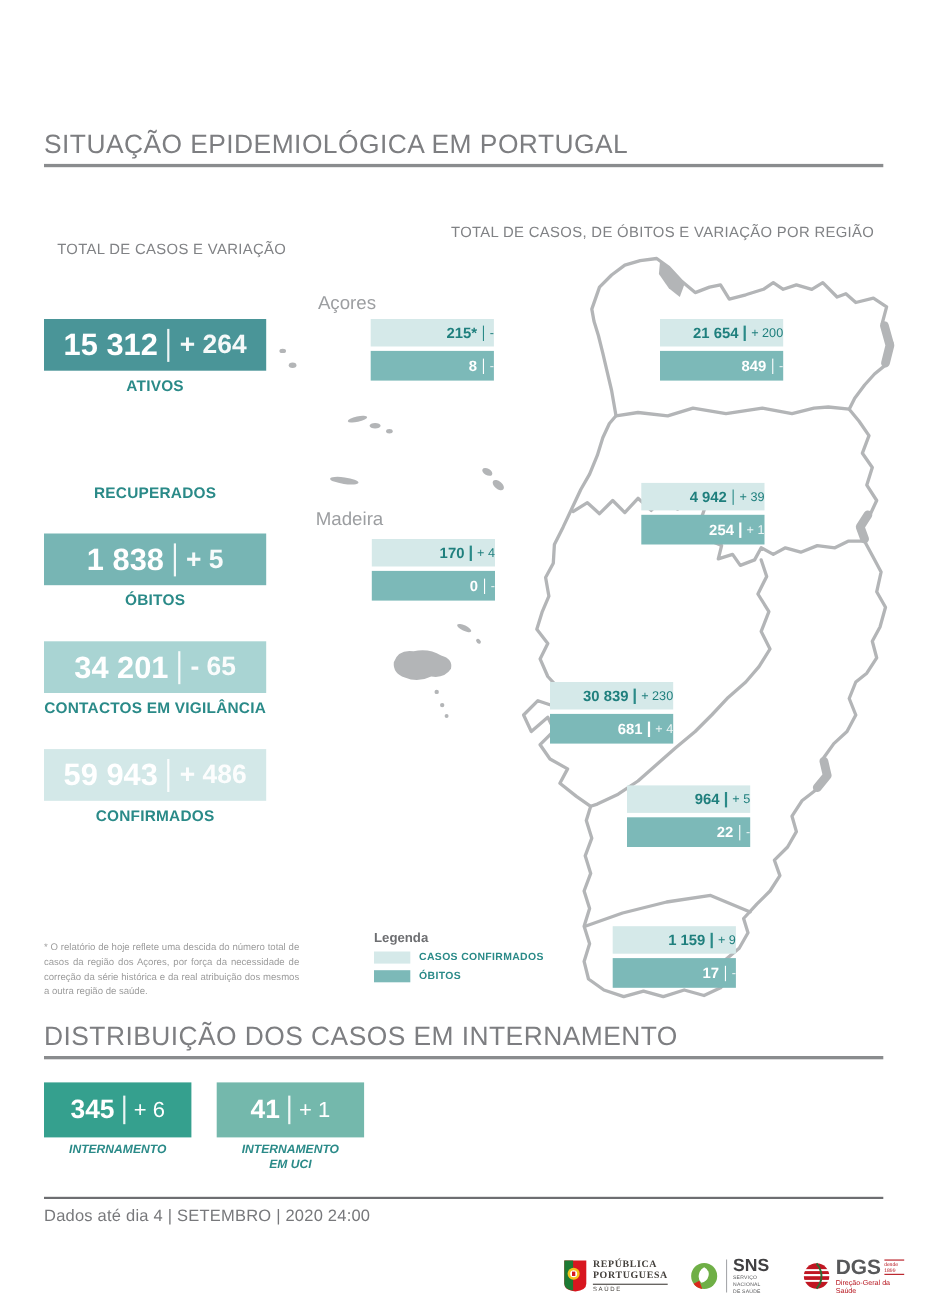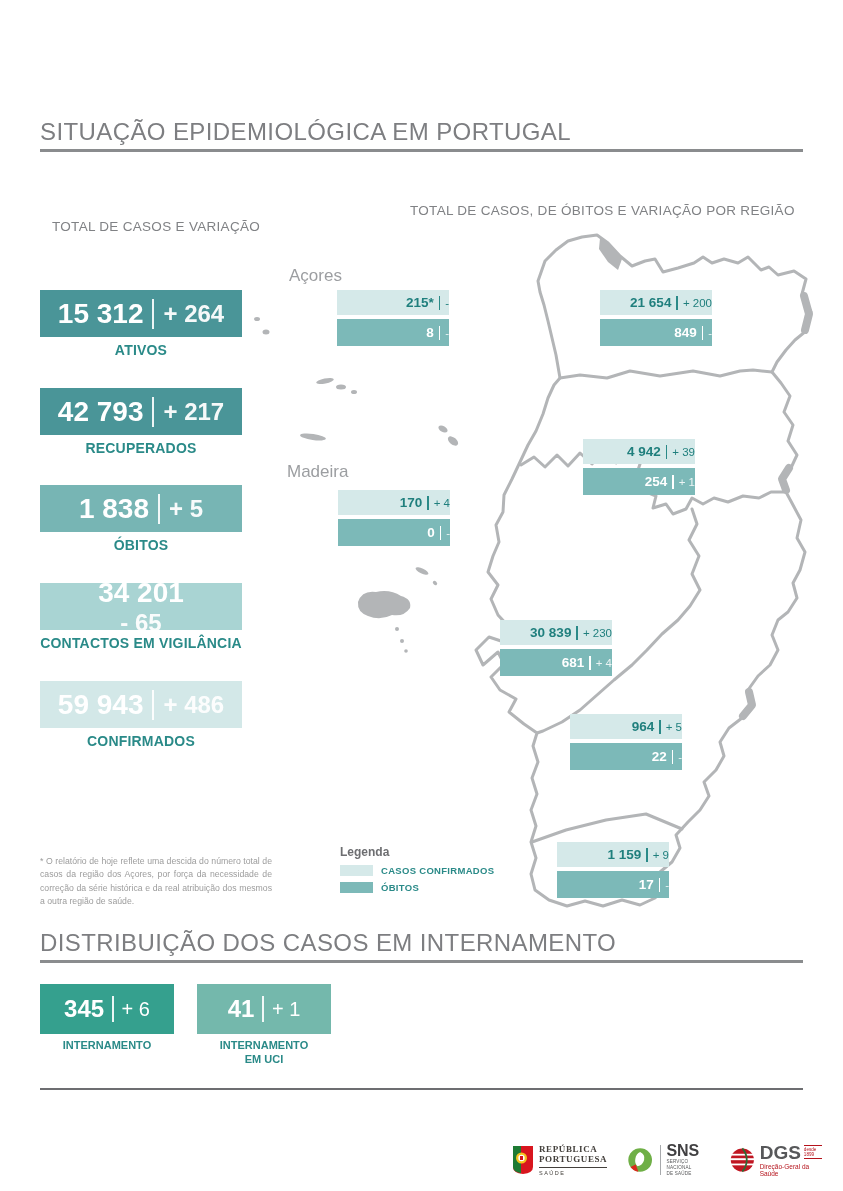--- a/index.html
+++ b/index.html
@@ -63,21 +63,21 @@
 
   
   .h-box { position:absolute; top:984px; width:134px; height:50px;
     display:flex; align-items:center; justify-content:center; color:#fff; }
   .h-box .num { font-size:24px; font-weight:700; }
   .h-box .vbar { width:1.5px; height:26px; background:rgba(255,255,255,.9); margin:0 8px; }
   .h-box .var { font-size:20px; font-weight:400; }
   .h-box.green { background:#35a08e; }
   .h-box.green-light { background:#74b8ac; }
   .h-label { position:absolute; top:1038px; width:134px; display:flex; flex-direction:column; align-items:center;
-    color:#2a8a88; font-size:11px; font-weight:700; line-height:1.3; white-space:nowrap; }
+    color:#2a8a88; font-size:11px; font-weight:700; line-height:1.3; white-space:nowrap;font-style:italic; }
 
   
   .footer-rule { position:absolute; left:40px; top:1088px; width:763px; height:2px; background:#6d6e71; }
   .footer-note { position:absolute; left:40px; top:1097px; color:#77787b; font-size:15px; letter-spacing:.2px; }
 
   
   .logos { position:absolute; left:512px; top:1133px; width:310px; height:54px;
     display:flex; align-items:center; gap:20px; }
   .logo { display:flex; align-items:center; }
   .logo-rp-text { margin-left:5px; }
@@ -167,35 +167,30 @@
     </g>
   </svg>
 
   <div class="stat-box shade-dark" style="top:290px;">
     <span class="num">15 312</span>
     <span class="vbar"></span>
     <span class="var">+ 264</span>
   </div>
   <div class="stat-label" style="top:342px;">ATIVOS</div>
 
-  <div class="stat-box shade-dark" style="top:388px;">
-    <span class="num">42 793</span>
-    <span class="vbar"></span>
-    <span class="var">+ 217</span>
-  </div>
   <div class="stat-label" style="top:440px;">RECUPERADOS</div>
 
   <div class="stat-box shade-medium" style="top:485px;">
     <span class="num">1 838</span>
     <span class="vbar"></span>
     <span class="var">+ 5</span>
   </div>
   <div class="stat-label" style="top:537px;">ÓBITOS</div>
 
-  <div class="stat-box shade-light" style="top:583px;flex-direction:column;">
+  <div class="stat-box shade-light" style="top:583px;">
     <span class="num">34 201</span>
     <span class="vbar"></span>
     <span class="var">- 65</span>
   </div>
   <div class="stat-label" style="top:635px;">CONTACTOS EM VIGILÂNCIA</div>
 
   <div class="stat-box shade-lighter" style="top:681px;">
     <span class="num">59 943</span>
     <span class="vbar"></span>
     <span class="var">+ 486</span>
@@ -326,20 +321,21 @@
     <span class="num">41</span>
     <span class="vbar"></span>
     <span class="var">+ 1</span>
   </div>
   <div class="h-label" style="left:197px;">
     <span>INTERNAMENTO</span>
     <span>EM UCI</span>
   </div>
 
   <div class="footer-rule"></div>
+  <div class="footer-note">Dados até dia 4 | SETEMBRO | 2020 24:00</div>
 
   <div class="logos">
     <div class="logo">
       <svg width="22" height="30" viewBox="0 0 22 30">
         <path d="M1,1 H21 V22 Q21,28 11,29 Q1,28 1,22 Z" fill="#d8161f"></path>
         <path d="M1,1 H9 V28.2 Q1,27 1,22 Z" fill="#1d7a33"></path>
         <circle cx="9.5" cy="13" r="5.5" fill="#f5c31c"></circle>
         <circle cx="9.5" cy="13" r="3.2" fill="#ffffff"></circle>
         <rect x="8" y="11" width="3" height="4" fill="#d8161f"></rect>
       </svg>

